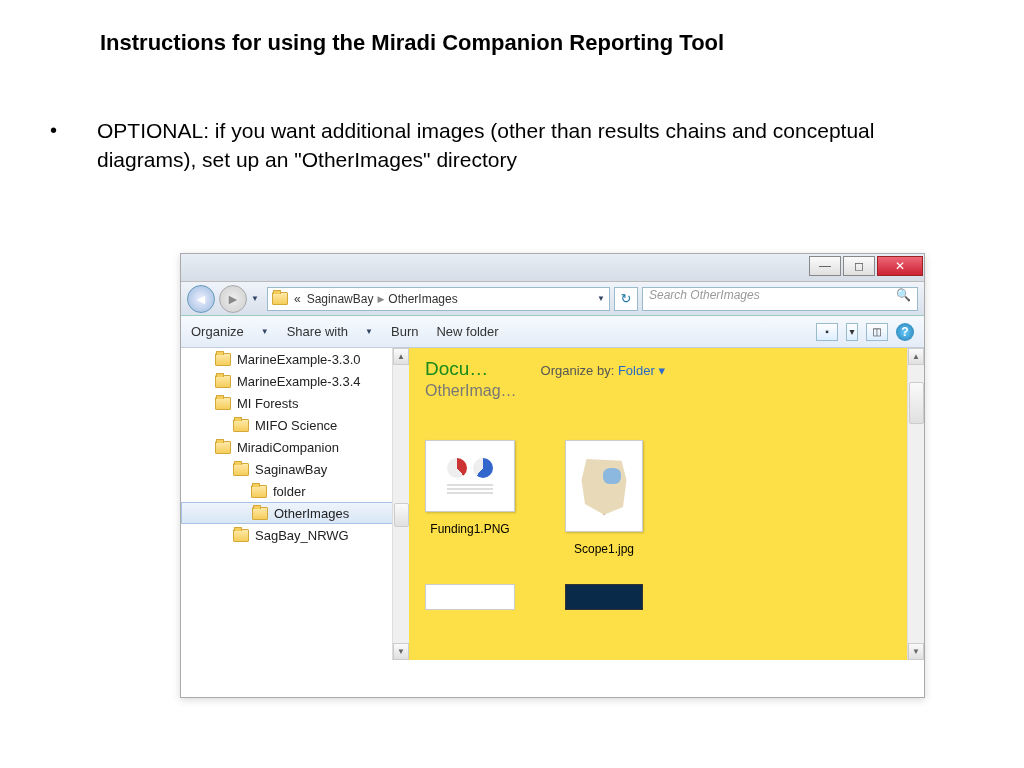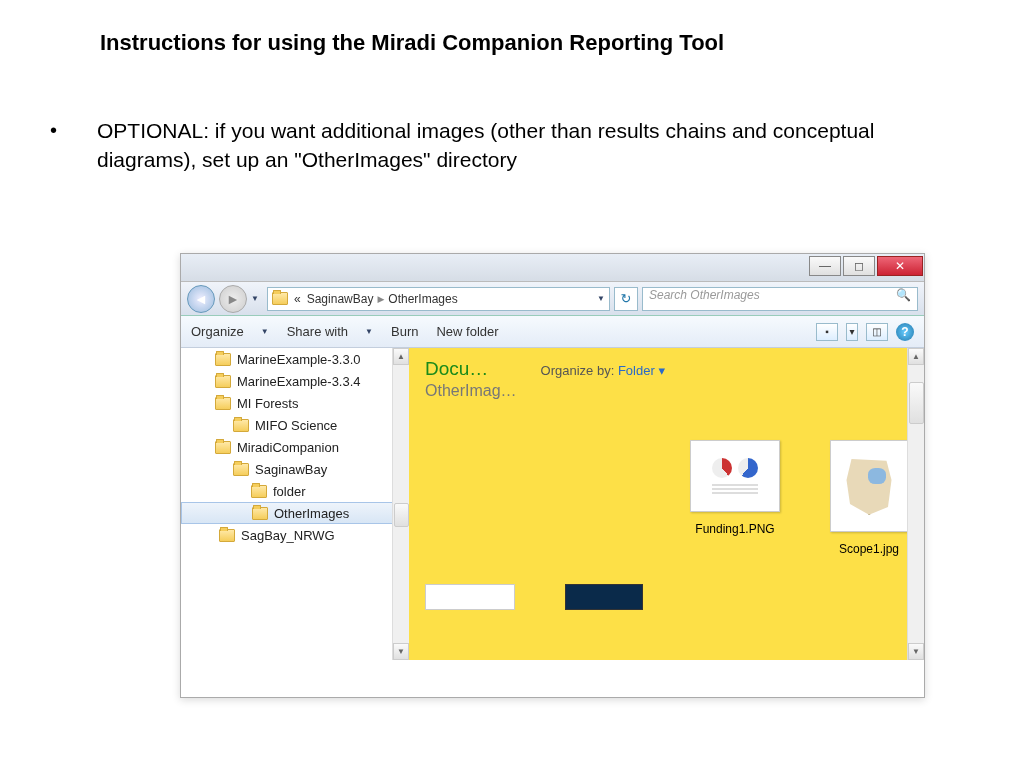--- a/index.html
+++ b/index.html
@@ -39,21 +39,21 @@
   .treescroll { position:absolute; right:0; top:0; width:17px; height:100%; background:#f0f0f0; border-left:1px solid #ddd; }
   .treescroll .up,.treescroll .dn { height:17px; background:linear-gradient(#fafafa,#e0e0e0); border:1px solid #ccc; display:flex; align-items:center;justify-content:center; font-size:8px; color:#666; }
   .treescroll .dn { position:absolute; bottom:0; width:100%; }
   .treescroll .grip { position:absolute; top:155px; height:24px; width:15px; left:1px; background:linear-gradient(#fafafa,#e0e0e0); border:1px solid #ccc; border-radius:2px; }
   .contentpane { flex:1; background:#fde047; position:relative; padding: 10px 16px; }
   .libhdr { display:flex; align-items:baseline; gap: 24px; }
   .libtitle { font-size:19px; color:#1a8a1a; }
   .libsub { font-size:16px; color:#777; margin-top:2px; }
   .arrange { font-size:13px; color:#555; }
   .arrange .link { color:#2a6ac9;margin-top:29px; }
-  .thumbs { display:flex; gap:50px; margin-top:40px;justify-content:flex-end; }
+  .thumbs { display:flex; gap:50px; margin-top:40px; }
   .thumb { text-align:center; }
   .thumbimg { width:90px; height:72px; background:#fff; border:1px solid #ccc; box-shadow:1px 1px 2px rgba(0,0,0,0.2); display:flex; align-items:center; justify-content:center; }
   .thumbimg.map { width:78px; height:92px; }
   .thumblabel { font-size:12px; margin-top:10px; }
   .thumbrow2 { display:flex; gap:50px; margin-top: 28px; }
   .thumbimg2 { width:90px; height:26px; background:#fff; border:1px solid #ccc; }
   .thumbimg2b { width:78px; height:26px; background:#0a2a4a; border:1px solid #333; }
   .contentscroll { position:absolute; right:0; top:0; width:17px; height:100%; background:#f0f0f0; border-left:1px solid #ddd; }
   .contentscroll .up,.contentscroll .dn { height:17px; background:linear-gradient(#fafafa,#e0e0e0); border:1px solid #ccc; display:flex; align-items:center;justify-content:center; font-size:8px; color:#666; }
   .contentscroll .dn { position:absolute; bottom:0; width:100%; }
@@ -152,21 +152,21 @@
             <span>SaginawBay</span>
           </div>
           <div class="treerow" style="padding-left: 70px;">
             <span class="foldericon"></span>
             <span>folder</span>
           </div>
           <div class="treerow sel" style="padding-left: 70px;">
             <span class="foldericon"></span>
             <span>OtherImages</span>
           </div>
-          <div class="treerow" style="padding-left: 38px;">
+          <div class="treerow" style="padding-left: 52px;">
             <span class="foldericon"></span>
             <span>SagBay_NRWG</span>
           </div>
         </div>
       <div class="treescroll">
         <div class="up">▲</div>
         <div class="grip"></div>
         <div class="dn">▼</div>
       </div>
     </div>

